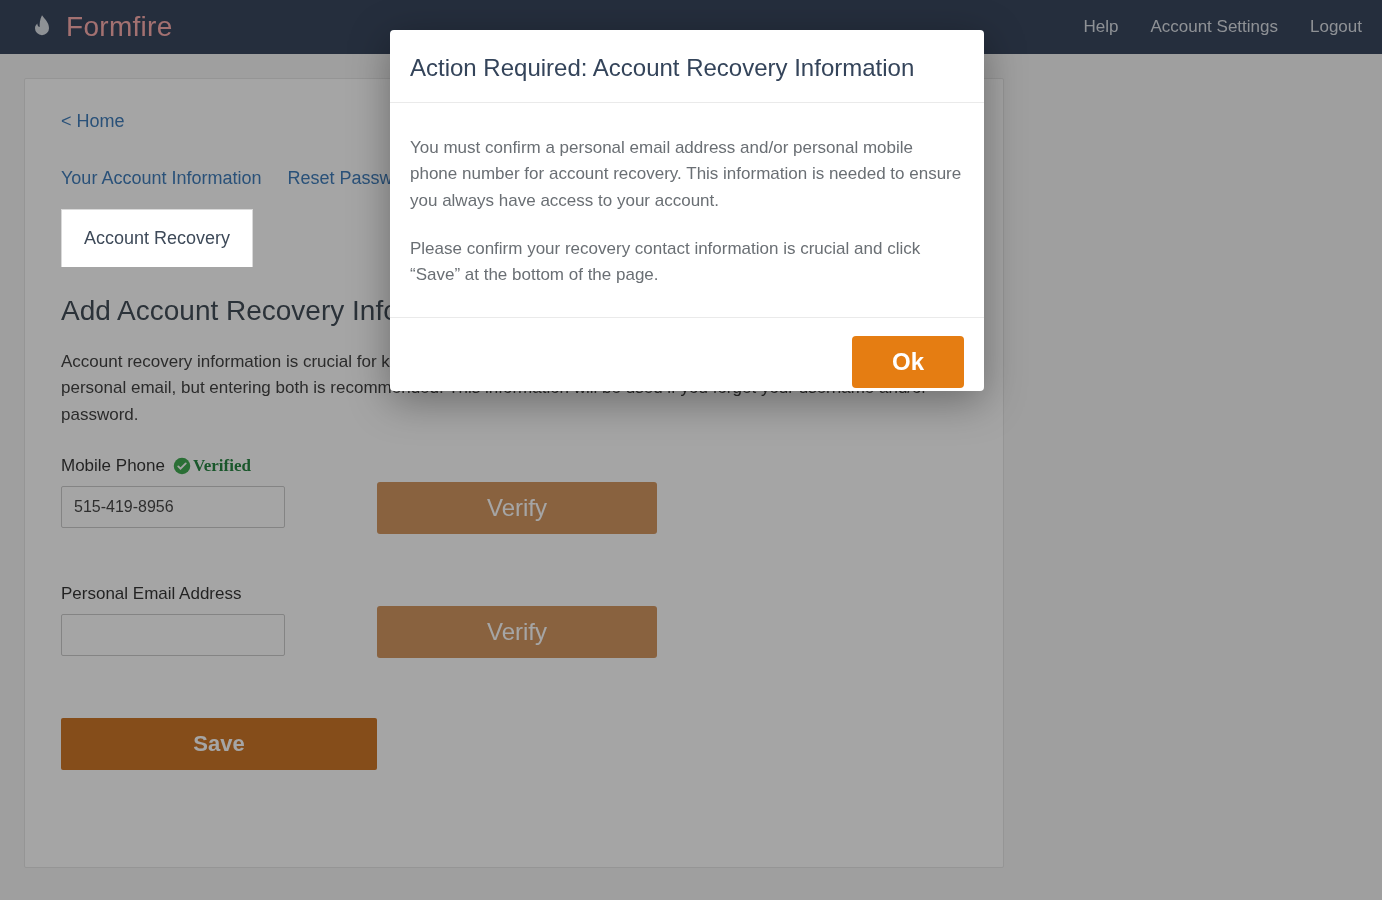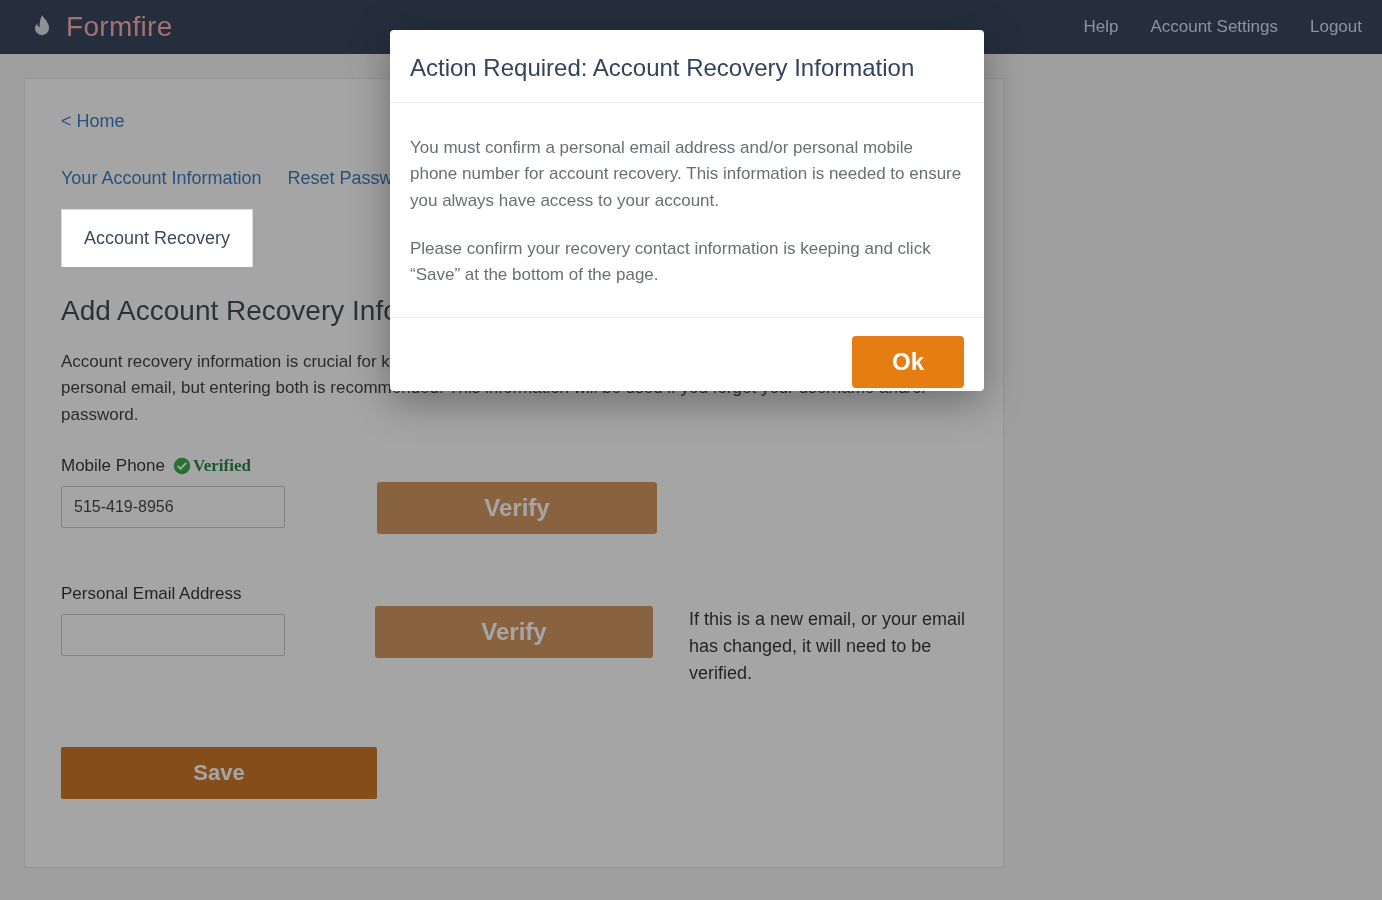--- a/index.html
+++ b/index.html
@@ -137,21 +137,21 @@
       border-radius: 2px;
       font-size: 16px;
       padding: 0 12px;
       color: #333;
       background: #fff;
     }
     .verify-btn {
       background: #cf8c50;
       color: #fff;
       font-size: 24px;
-      font-weight: 700;
+      font-weight: 400;
       border: none;
       border-radius: 3px;
       width: 280px;
       height: 52px;
       cursor: pointer;
       margin-top: 26px;
     }
     .verify-btn2 { margin-top: 22px; }
     .field-help {
       font-size: 18px;
@@ -270,32 +270,31 @@
       <button class="verify-btn">Verify</button>
     </div>
 
     
     <div class="field-row" style="margin-bottom:60px;">
       <div class="field-left">
         <div class="field-label">Personal Email Address</div>
         <input class="text-input" type="text" value="" style="">
       </div>
       <button class="verify-btn verify-btn2">Verify</button>
-      <div class="field-help" style="margin-top:22px;">If this is a new email, or your email has changed, it will need to be verified.</div>
     </div>
 
     <button class="save-btn">Save</button>
   </div>
 </div>
 
 <div class="overlay"></div>
 <div class="modal">
   <div class="modal-header">
     <div class="modal-title">Action Required: Account Recovery Information</div>
   </div>
   <div class="modal-body">
     <p>You must confirm a personal email address and/or personal mobile phone number for account recovery. This information is needed to ensure you always have access to your account.</p>
-    <p>Please confirm your recovery contact information is keeping and click “Save” at the bottom of the page.</p>
+    <p>Please confirm your recovery contact information is crucial and click “Save” at the bottom of the page.</p>
   </div>
   <div class="modal-footer">
     <button class="ok-btn">Ok</button>
   </div>
 </div>
 
 </body></html>

